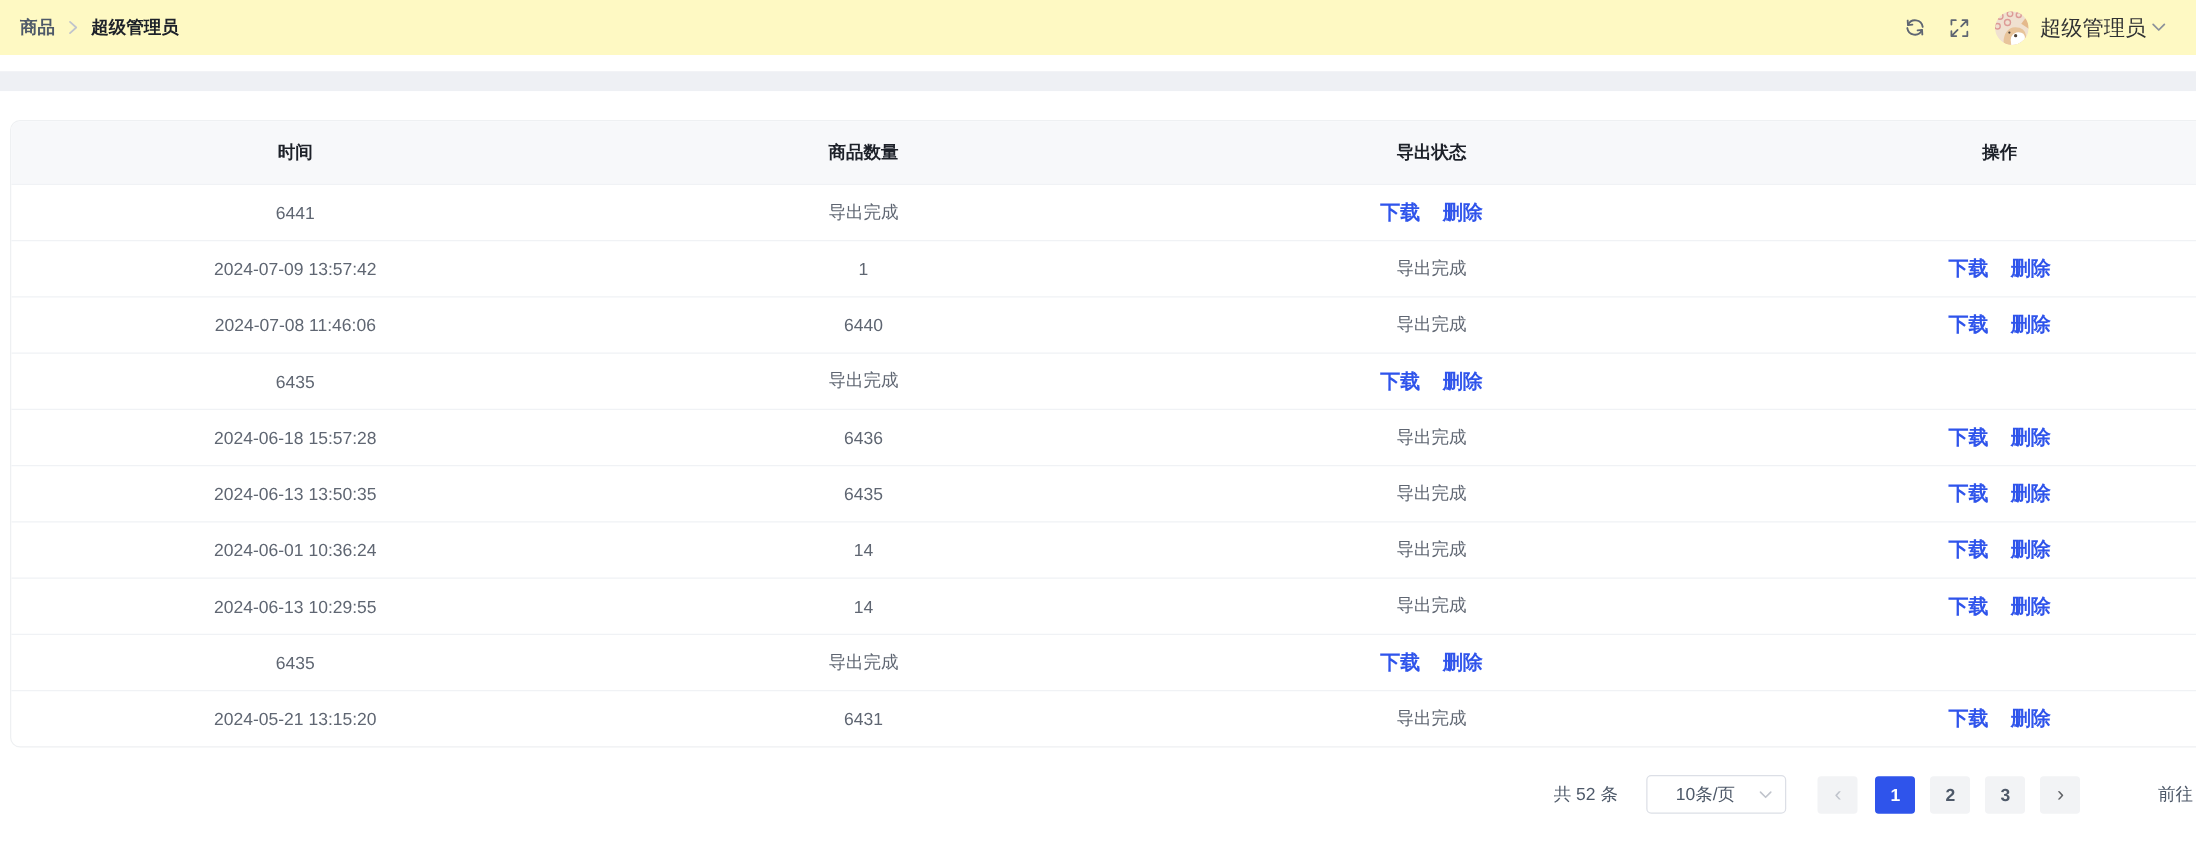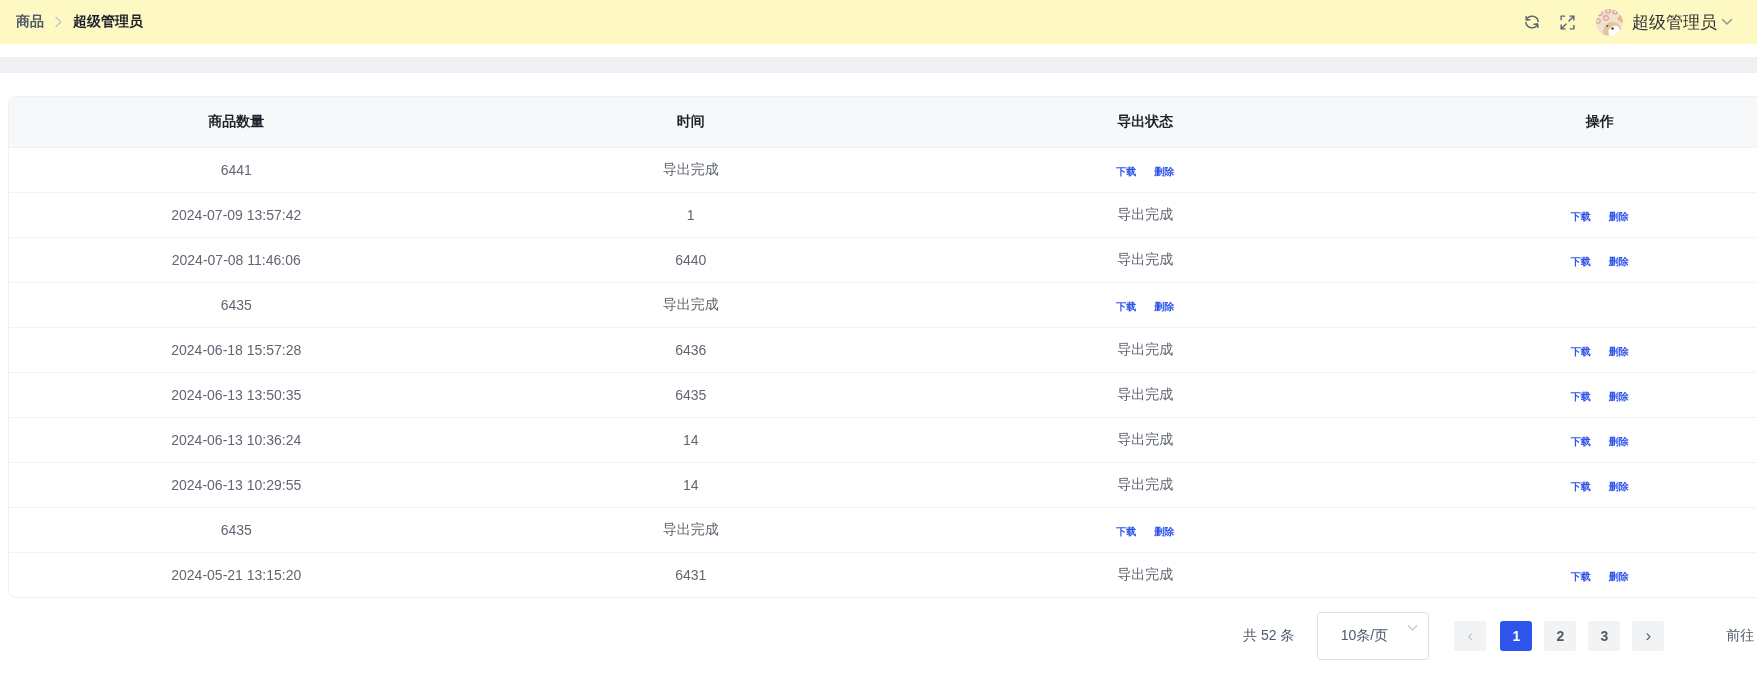--- a/index.html
+++ b/index.html
@@ -26,25 +26,25 @@
   .gap-white{height:13px;background:#fff;}
   .strip{height:16px;background:#eef0f4;}
   
   .content{position:relative;height:610px;background:#fff;}
   .card{position:absolute;left:8px;top:23px;width:1820px;background:#fff;
     border:1px solid #eef0f2;border-radius:8px;overflow:hidden;box-sizing:border-box;}
   .thead{display:flex;height:50px;background:#f7f8fa;align-items:center;}
   .th{width:25%;text-align:center;font-size:14px;font-weight:700;color:#1d2129;}
   .tr{display:flex;height:45px;align-items:center;border-top:1px solid #f0f2f5;box-sizing:border-box;}
   .td{width:25%;text-align:center;font-size:14px;color:#5f6672;}
-  .td.actions a{color:#2f54eb;font-weight:600;text-decoration:none;cursor:pointer;margin:0 7px;font-size:10px;}
+  .td.actions a{color:#2f54eb;font-weight:600;text-decoration:none;cursor:pointer;margin:0 7px;font-size:16px;}
   
   .pager{position:absolute;left:1243px;top:547px;height:31px;display:flex;align-items:center;font-size:14px;color:#4e5969;}
   .pager-total{margin-right:23px;white-space:nowrap;}
-  .page-size{width:112px;height:48px;border:1px solid #dcdfe6;border-radius:4px;background:#fff;
+  .page-size{width:112px;height:31px;border:1px solid #dcdfe6;border-radius:4px;background:#fff;
     display:flex;align-items:center;justify-content:center;cursor:pointer;box-sizing:border-box;
     margin-right:25px;color:#4e5969;position:relative;}
   .page-size .ps-label{margin-right:18px;}
   .page-size .ps-caret{position:absolute;right:10px;top:11px;display:flex;}
   .pg-btn{min-width:32px;height:30px;border:none;border-radius:3px;background:#f2f3f5;
     display:flex;align-items:center;justify-content:center;font-size:14px;font-weight:600;
     color:#4e5969;cursor:pointer;box-sizing:border-box;padding:0;}
   .pg-prev{margin-right:14px;color:#c0c4cc;font-size:17px;font-weight:400;}
   .pg-next{margin-left:12px;margin-right:30px;color:#606266;font-size:17px;font-weight:400;}
   .pages{display:flex;align-items:center;}
@@ -119,22 +119,22 @@
   </div>
 </div>
 
 <div class="gap-white"></div>
 <div class="strip"></div>
 
 <div class="content">
 
   <div class="card">
     <div class="thead">
+      <div class="th">时间</div>
       <div class="th">商品数量</div>
-      <div class="th">时间</div>
       <div class="th">导出状态</div>
       <div class="th">操作</div>
     </div>
     <div id="tbody">
   <div class="tr">
     <div class="td">6441</div>
     <div class="td">导出完成</div>
     <div class="td actions">
       <a>下载</a>
       <a>删除</a>
@@ -184,21 +184,21 @@
     <div class="td">2024-06-13 13:50:35</div>
     <div class="td">6435</div>
     <div class="td">导出完成</div>
     <div class="td actions">
       <a>下载</a>
       <a>删除</a>
     </div>
   </div>
 
   <div class="tr">
-    <div class="td">2024-06-13 10:36:24</div>
+    <div class="td">2024-06-01 10:36:24</div>
     <div class="td">14</div>
     <div class="td">导出完成</div>
     <div class="td actions">
       <a>下载</a>
       <a>删除</a>
     </div>
   </div>
 
   <div class="tr">
     <div class="td">2024-06-13 10:29:55</div>

